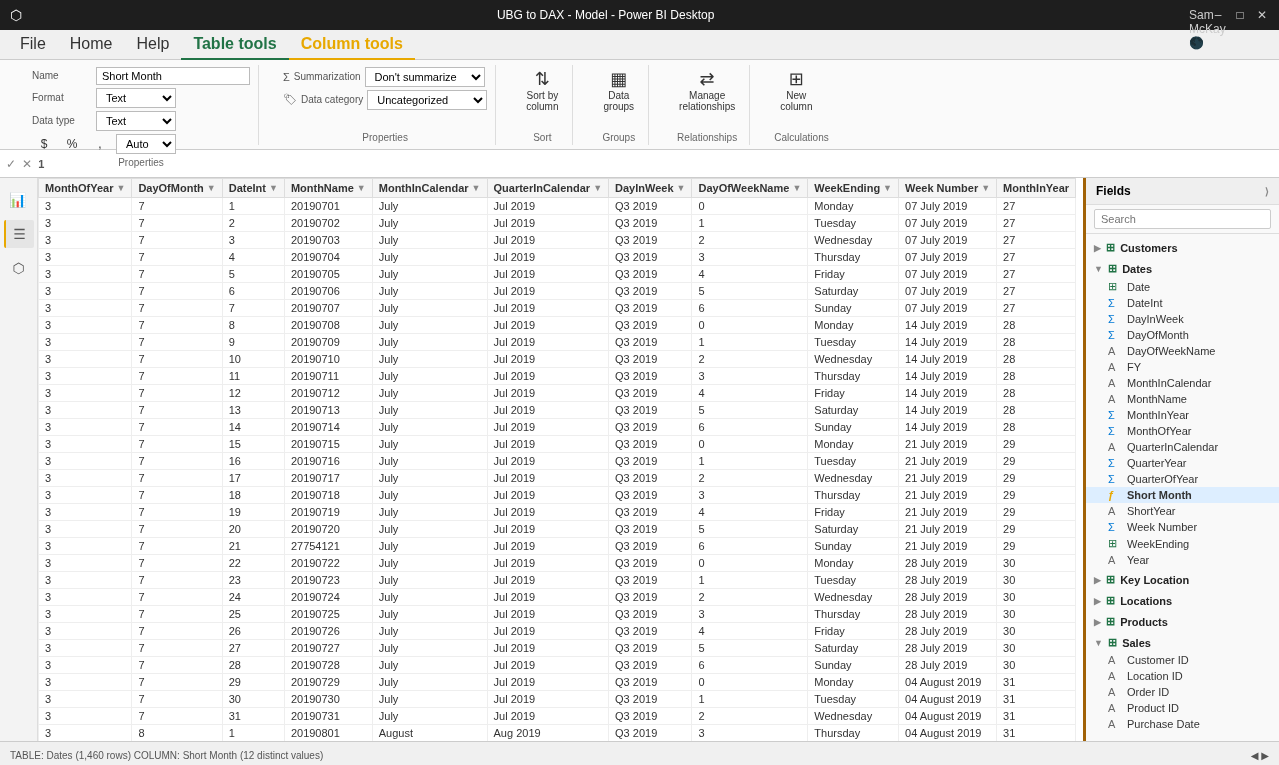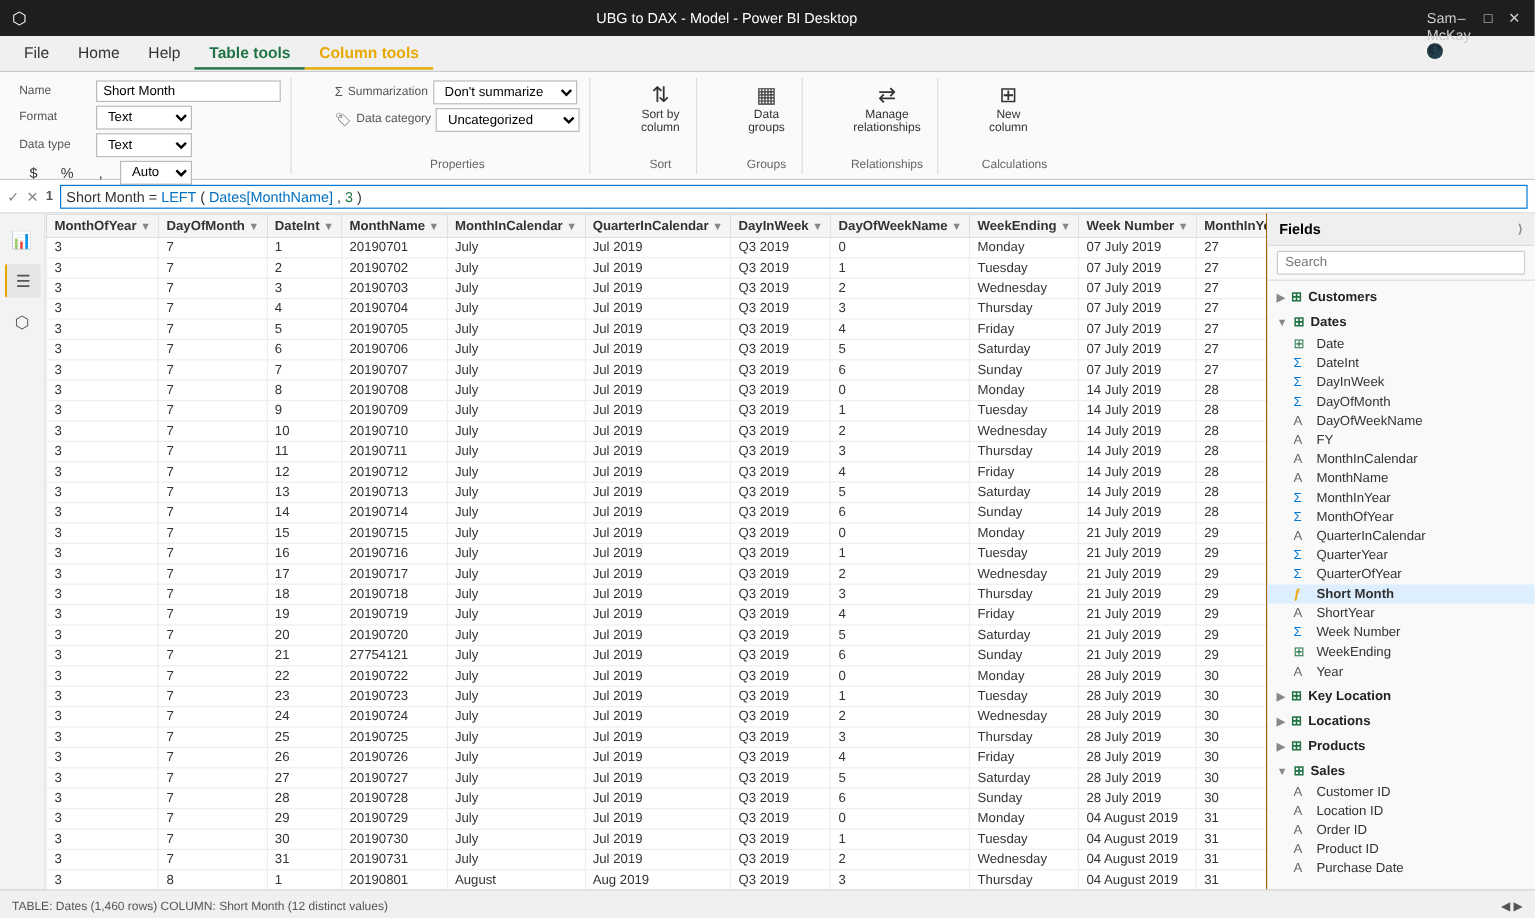--- a/index.html
+++ b/index.html
@@ -24,35 +24,35 @@
     .ribbon-tabs {
       background: #f0f0f0;
       border-bottom: 1px solid #ccc;
       display: flex;
       align-items: center;
       padding: 0 8px;
       height: 30px;
     }
     .ribbon-tab {
       padding: 5px 12px;
-      font-size: 13px;
+      font-size: 16px;
       cursor: pointer;
       color: #333;
       border-bottom: 2px solid transparent;
     }
     .ribbon-tab.active-table { border-bottom: 2px solid #217346; color: #217346; font-weight: 600; }
     .ribbon-tab.active-column { border-bottom: 2px solid #e8a800; color: #e8a800; font-weight: 600; }
 
     .ribbon {
       background: #fafafa;
       border-bottom: 1px solid #ccc;
-      padding: 4px 8px;
-      display: flex;
-      align-items: center;
-      gap: 28px;
+      padding: 4px 24px;
+      display: flex;
+      align-items: center;
+      gap: 16px;
       min-height: 90px;
     }
     .ribbon-group {
       display: flex;
       flex-direction: column;
       align-items: flex-start;
       padding: 2px 8px;
       border-right: 1px solid #ddd;
       height: 80px;
       justify-content: flex-start;
@@ -181,23 +181,23 @@
       border: 1px solid #eee;
       padding: 2px 6px;
       white-space: nowrap;
       color: #333;
     }
     .th-content { display: flex; align-items: center; gap: 3px; }
     .sort-icon { font-size: 9px; color: #888; cursor: pointer; }
 
     
     .fields-panel {
-      width: 224px;
+      width: 196px;
       background: #f9f9f9;
-      border-left: 1px solid #a16207;
+      border-left: 3px solid #a16207;
       display: flex;
       flex-direction: column;
       overflow: hidden;
     }
     .fields-header {
       background: #efefef;
       padding: 6px 10px;
       font-weight: 600;
       font-size: 12px;
       border-bottom: 1px solid #ddd;
@@ -376,30 +376,20 @@
       <span style="font-size:10px;text-align:center;">New<br>column</span>
     </button>
     <div class="ribbon-group-label">Calculations</div>
   </div>
 </div>
 
 <div class="formula-bar">
   <span class="formula-bar-icon">✓</span>
   <span class="formula-bar-icon">✕</span>
   <span class="formula-bar-num">1</span>
-  <div class="formula-bar-content">
-    <span style="color:#333;">Short Month</span>
-    <span style="color:#333;"> = </span>
-    <span style="color:#0070c0;">LEFT</span>
-    <span style="color:#333;">( </span>
-    <span style="color:#0070c0;">Dates[MonthName]</span>
-    <span style="color:#333;">, </span>
-    <span style="color:#217346;">3</span>
-    <span style="color:#333;"> )</span>
-  </div>
 </div>
 
 <div class="main-layout">
 
   <div class="left-icons">
     <div class="left-icon" title="Report view">📊</div>
     <div class="left-icon active" title="Data view">☰</div>
     <div class="left-icon" title="Model view">⬡</div>
   </div>
 

